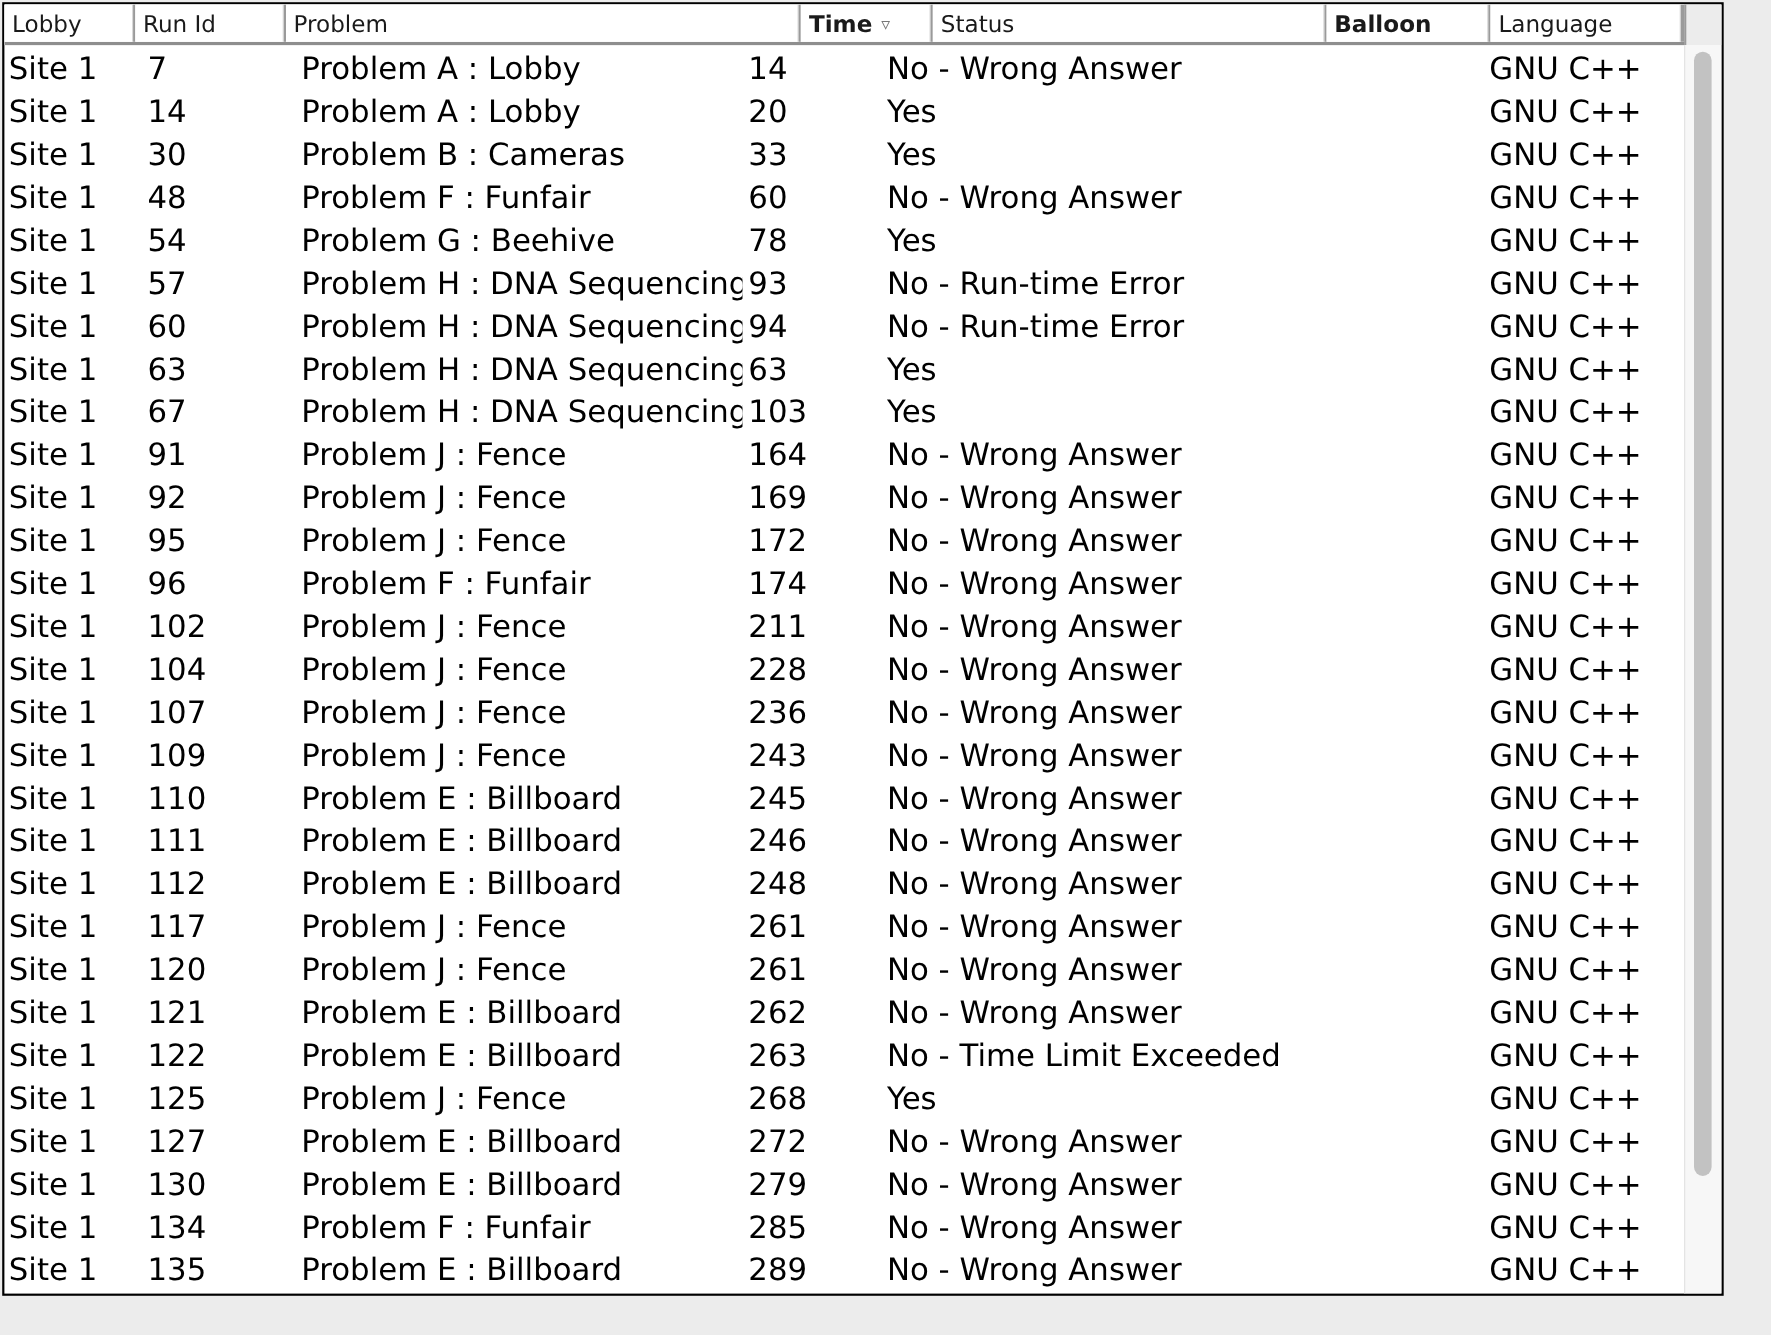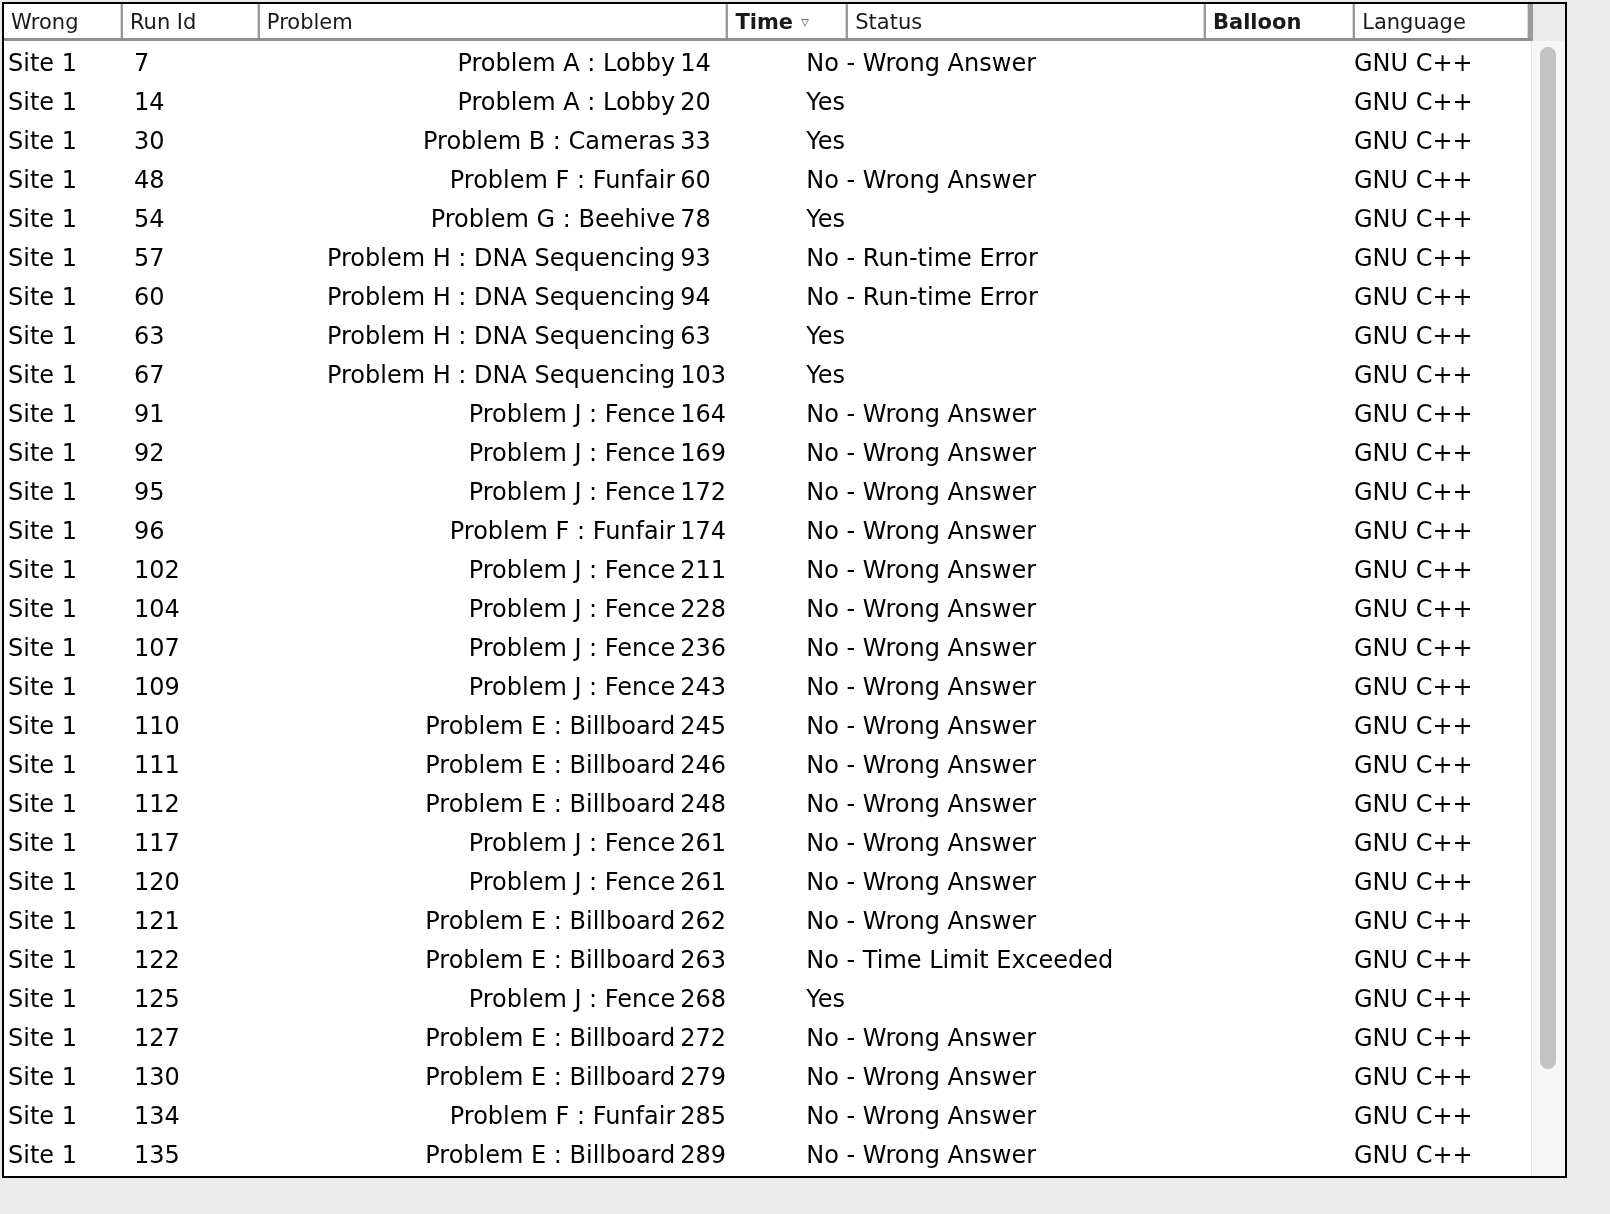--- a/index.html
+++ b/index.html
@@ -72,33 +72,33 @@
   .rows {
     position: absolute;
     left: 0;
     top: 37px;
     width: 1527px;
   }
   .row {
     display: flex;
     height: 39px;
     line-height: 44px;
-    font-size: 24px;
+    font-size: 28px;
     color: #000;
     cursor: pointer;
   }
   .cell {
     box-sizing: border-box;
     padding-left: 4px;
     white-space: nowrap;
     overflow: hidden;
   }
   .c-site    { width: 125px; }
   .c-run     { width: 144px; padding-left: 7px; }
-  .c-problem { width: 413px; padding-left: 5px; text-align: right; }
+  .c-problem { width: 413px; padding-left: 5px; }
   .c-time    { width: 126px; padding-left: 5px; }
   .c-status  { width: 377px; padding-left: 7px; }
   .c-balloon { width: 157px; }
   .c-lang    { width: 185px; padding-left: 5px; margin-left: 24px; }
 
   .h-site    { width: 125px; }
   .h-run     { width: 144px; }
   .h-problem { width: 494px; }
   .h-time    { width: 126px; }
   .h-status  { width: 377px; }
@@ -125,21 +125,21 @@
     border-radius: 8px;
     cursor: pointer;
   }
 </style>
 </head>
 <body>
 
 <div class="table-frame">
   <div class="header">
     <div class="header-inner" id="header-inner">
-        <div class="hcell h-site"><span>Wrong</span></div>
+        <div class="hcell h-site"><span>Lobby</span></div>
         <div class="hcell h-run"><span>Run Id</span></div>
         <div class="hcell h-problem"><span>Problem</span></div>
         <div class="hcell h-time sorted"><span>Time</span><span class="sort-indicator">▿</span></div>
         <div class="hcell h-status"><span>Status</span></div>
         <div class="hcell h-balloon"><span>Balloon</span></div>
         <div class="hcell h-lang"><span>Language</span></div>
       </div>
     <div class="header-corner"></div>
   </div>
   <div class="rows" id="rows">

